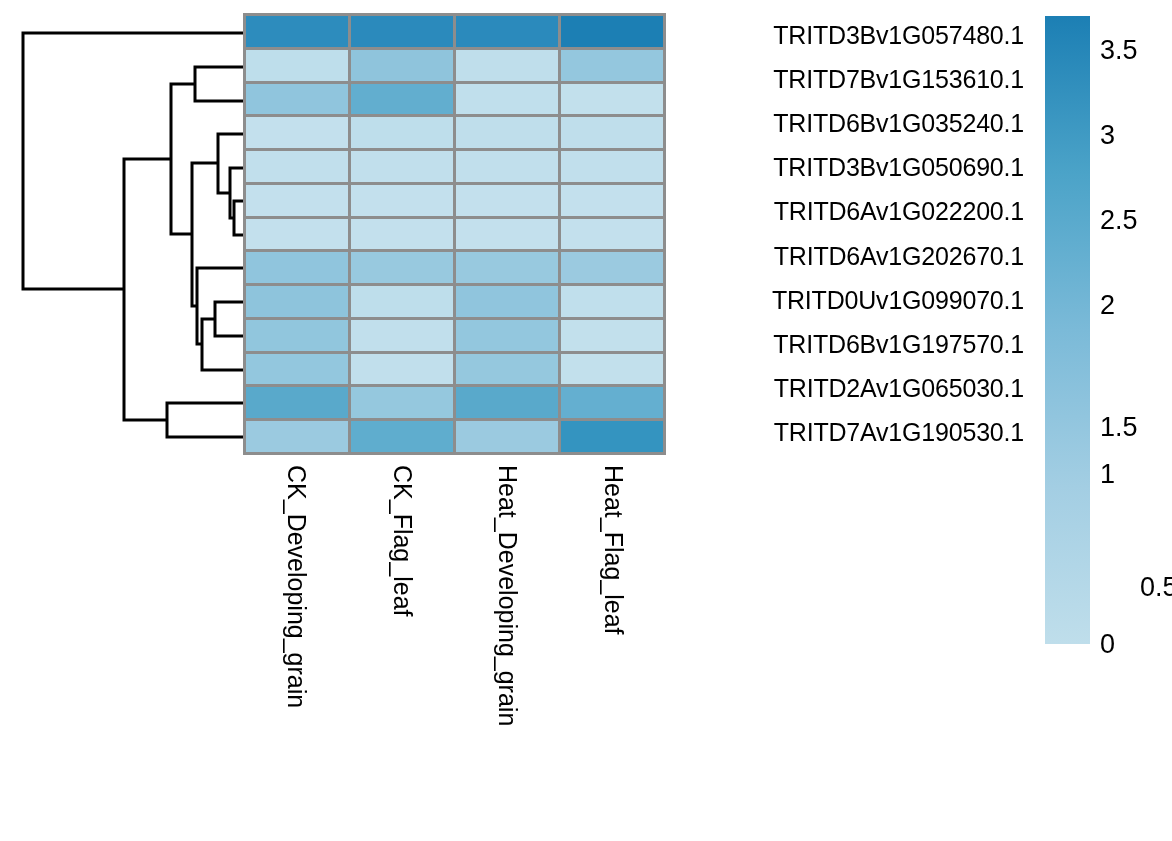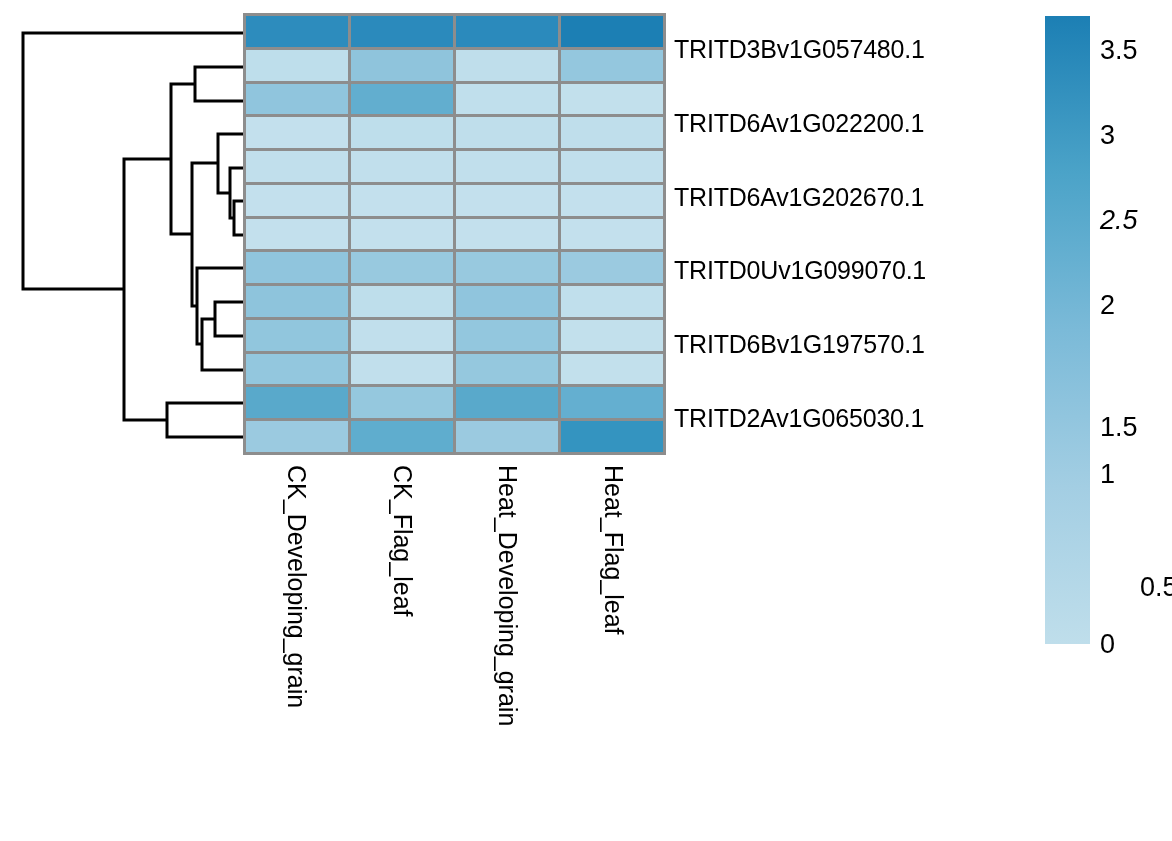--- a/index.html
+++ b/index.html
@@ -56,20 +56,21 @@
   }
   
   #row-labels {
     position: absolute;
     left: 674px;
     top: 13px;
     width: 350px;
     height: 442px;
     display: flex;
     flex-direction: column;
+    align-items: flex-end;
   }
   .row-label {
     flex: 1 1 0;
     display: flex;
     align-items: center;
     font-size: 25px;
     color: #000000;
     white-space: nowrap;
     line-height: 1;
     letter-spacing: -0.2px;
@@ -214,25 +215,29 @@
         <div class="cell" style="background: rgb(100, 175, 208);"></div>
         <div class="cell" style="background: rgb(155, 202, 224);"></div>
         <div class="cell" style="background: rgb(95, 173, 206);"></div>
         <div class="cell" style="background: rgb(155, 202, 224);"></div>
         <div class="cell" style="background: rgb(52, 148, 192);"></div>
       </div>
   </div>
 
   <div id="row-labels">
       <div class="row-label">TRITD3Bv1G057480.1</div>
+      <div class="row-label">TRITD7Bv1G153610.1</div>
+      <div class="row-label">TRITD6Bv1G035240.1</div>
+      <div class="row-label">TRITD3Bv1G050690.1</div>
       <div class="row-label">TRITD6Av1G022200.1</div>
       <div class="row-label">TRITD6Av1G202670.1</div>
       <div class="row-label">TRITD0Uv1G099070.1</div>
       <div class="row-label">TRITD6Bv1G197570.1</div>
       <div class="row-label">TRITD2Av1G065030.1</div>
+      <div class="row-label">TRITD7Av1G190530.1</div>
     </div>
 
   <div id="col-labels">
       <div class="col-label-slot">
         <span class="col-label">CK_Developing_grain</span>
       </div>
       <div class="col-label-slot">
         <span class="col-label">CK_Flag_leaf</span>
       </div>
       <div class="col-label-slot">
@@ -256,18 +261,18 @@
       </defs>
       <rect x="0" y="0" width="45" height="628" fill="url(#cbgrad)"></rect>
     </svg>
   </div>
   <div id="colorbar-ticks">
       <div class="cb-tick" style="top: 644px;">0</div>
       <div class="cb-tick" style="top: 587px; margin-left: 40px;">0.5</div>
       <div class="cb-tick" style="top: 474.27px;">1</div>
       <div class="cb-tick" style="top: 389.405px; margin-top: 38px;">1.5</div>
       <div class="cb-tick" style="top: 304.541px;">2</div>
-      <div class="cb-tick" style="top: 219.676px; font-style: italic;">2.5</div>
+      <div class="cb-tick" style="top: 219.676px;">2.5</div>
       <div class="cb-tick" style="top: 134.811px;">3</div>
       <div class="cb-tick" style="top: 49.9459px;">3.5</div>
     </div>
 
 </div>
 
 </body></html>

